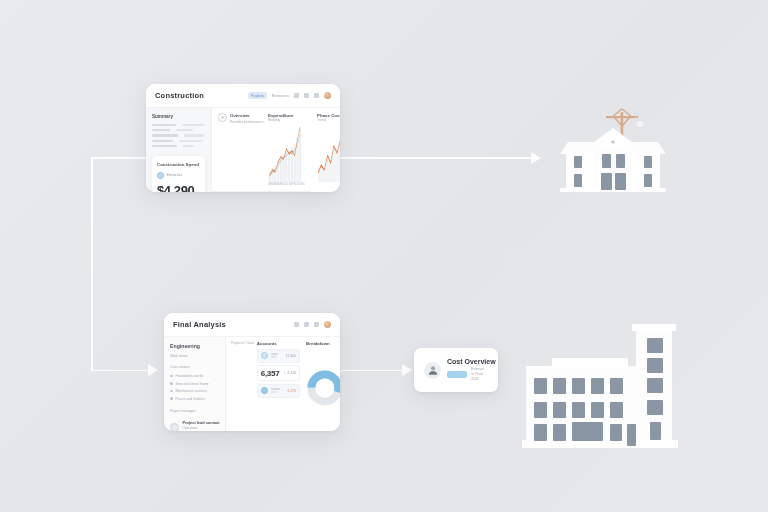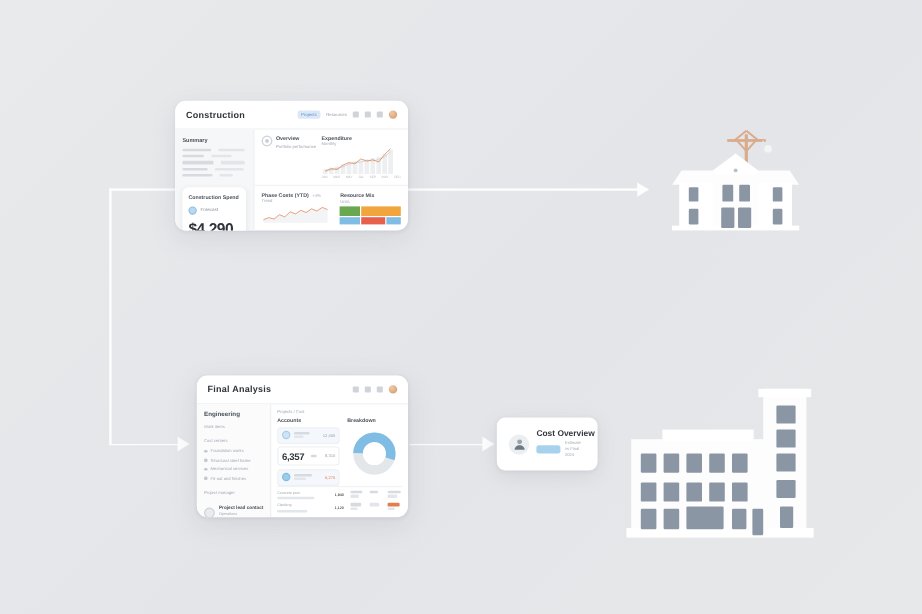--- a/index.html
+++ b/index.html
@@ -90,21 +90,21 @@
     width: 7px; height: 7px; border-radius: 50%;
     background: #bcd8ef; border: 1.2px solid #8fc0e4;
   }
   .kpi-sub-t { font-size: 3.8px; color: #8b939d; filter: blur(.5px); }
   .kpi-big {
     font-size: 13px; font-weight: 800; color: #2e343a;
     letter-spacing: -.4px; filter: blur(.5px);
   }
 
   
-  .main { flex: 1; display: flex; flex-direction: column; min-width: 0; }
+  .main { flex: 1; display: flex; flex-direction: row; min-width: 0; }
   .panel { border-bottom: 1px solid #f1f2f4; padding: 5px 6px; }
   .panel:last-child { border-bottom: none; }
   .panel-h { font-size: 4.4px; font-weight: 700; color: #4a5159; filter: blur(.45px); white-space: nowrap; }
   .panel-s { font-size: 3.5px; color: #a2a9b2; filter: blur(.5px); white-space: nowrap; }
 
   .seal {
     width: 9px; height: 9px; border-radius: 50%;
     background: #ffffff; border: 1.1px solid #cdd2d8;
     position: relative; flex: 0 0 9px;
   }

